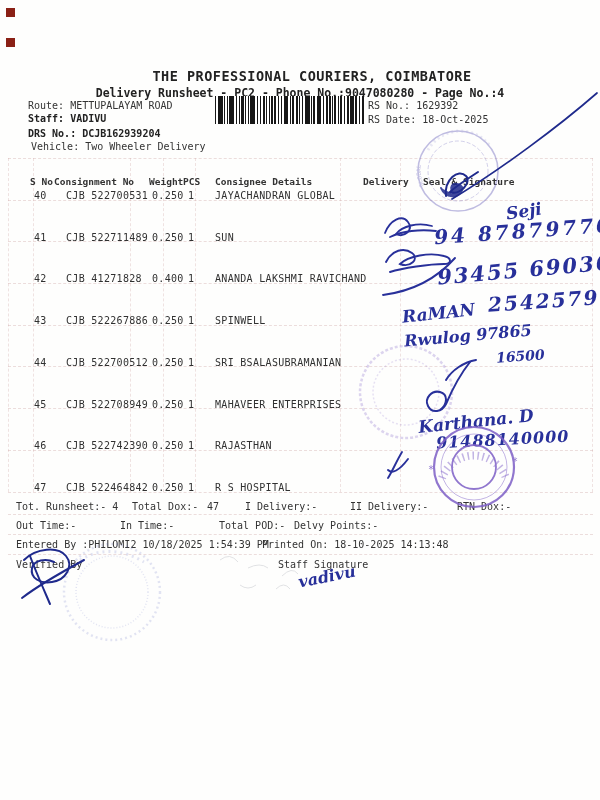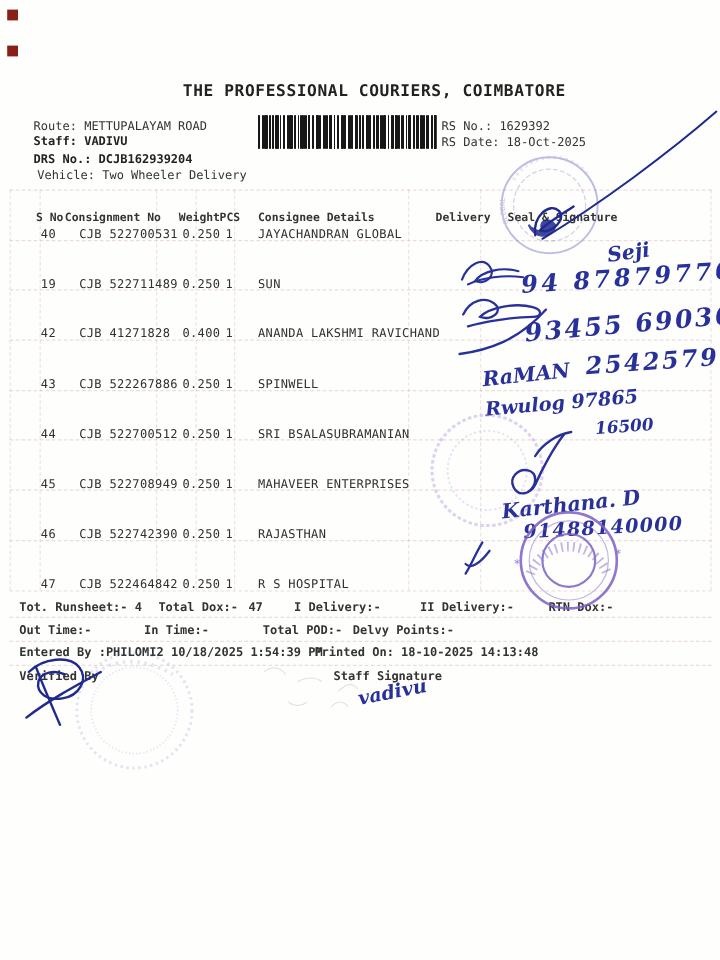--- a/index.html
+++ b/index.html
@@ -9,21 +9,21 @@
     font-family:"DejaVu Sans Mono", monospace;
     color:#2b2b2b;
   }
   .abs{position:absolute; white-space:nowrap;}
   .t-title{font-size:13.5px; font-weight:700; letter-spacing:.5px; color:#222;padding-left:24px;}
   .t-sub{font-size:11.5px; font-weight:700; color:#222;}
   .t-meta{font-size:10px; color:#333;}
   .t-meta-b{font-size:10px; font-weight:700; color:#222;}
   .t-hdr{font-size:9.5px; font-weight:700; color:#333;}
   .t-cell{font-size:10px; font-weight:400; color:#303030; letter-spacing:.3px;}
-  .t-foot{font-size:10px; font-weight:700; color:#333;}
+  .t-foot{font-size:10px; font-weight:400; color:#333;}
   .center{left:0; right:0; text-align:center;}
   .row{position:absolute; left:16px; width:568px; height:14px;margin-top:28px;}
   .hline{position:absolute; left:8px; width:585px; height:0;
     border-top:1px dashed rgba(200,155,155,.33);}
   .vline{position:absolute; top:158px; height:334px; width:0;
     border-left:1px dashed rgba(200,155,155,.28);}
   .barcode{
     position:absolute; left:215px; top:96px; width:149px; height:28px;
     background:
       repeating-linear-gradient(90deg,#171717 0 1.5px,transparent 1.5px 3px),
@@ -40,20 +40,21 @@
 </style>
 </head>
 <body>
 
 <div class="page">
 
   <div class="artifact" style="top:8px"></div>
   <div class="artifact" style="top:38px"></div>
 
   <div class="abs center t-title" style="top:68px">THE PROFESSIONAL COURIERS, COIMBATORE</div>
+  <div class="abs center t-sub" style="top:86px">Delivery Runsheet - PC2 - Phone No.:9047080280 - Page No.:4</div>
 
   <div class="abs t-meta" style="left:28px; top:100px">Route: METTUPALAYAM ROAD</div>
   <div class="abs t-meta-b" style="left:28px; top:113px">Staff: VADIVU</div>
   <div class="abs t-meta-b" style="left:28px; top:128px">DRS No.: DCJB162939204</div>
   <div class="abs t-meta" style="left:31px; top:141px">Vehicle: Two Wheeler Delivery</div>
 
   <div class="barcode"></div>
   <div class="abs t-meta" style="left:368px; top:100px">RS No.: 1629392</div>
   <div class="abs t-meta" style="left:368px; top:114px">RS Date: 18-Oct-2025</div>
 
@@ -92,21 +93,21 @@
 
   <div id="rows">
       <div class="row" style="top: 162px;">
       <span class="abs t-cell" style="left:18px">40</span>
       <span class="abs t-cell" style="left:50px">CJB 522700531</span>
       <span class="abs t-cell" style="left:136px">0.250</span>
       <span class="abs t-cell" style="left:172px">1</span>
       <span class="abs t-cell" style="left:199px">JAYACHANDRAN GLOBAL</span>
     </div>
       <div class="row" style="top: 203.7px;">
-      <span class="abs t-cell" style="left:18px">19</span>
+      <span class="abs t-cell" style="left:18px">41</span>
       <span class="abs t-cell" style="left:50px">CJB 522711489</span>
       <span class="abs t-cell" style="left:136px">0.250</span>
       <span class="abs t-cell" style="left:172px">1</span>
       <span class="abs t-cell" style="left:199px">SUN</span>
     </div>
       <div class="row" style="top: 245.4px;">
       <span class="abs t-cell" style="left:18px">42</span>
       <span class="abs t-cell" style="left:50px">CJB 41271828</span>
       <span class="abs t-cell" style="left:136px">0.400</span>
       <span class="abs t-cell" style="left:172px">1</span>

